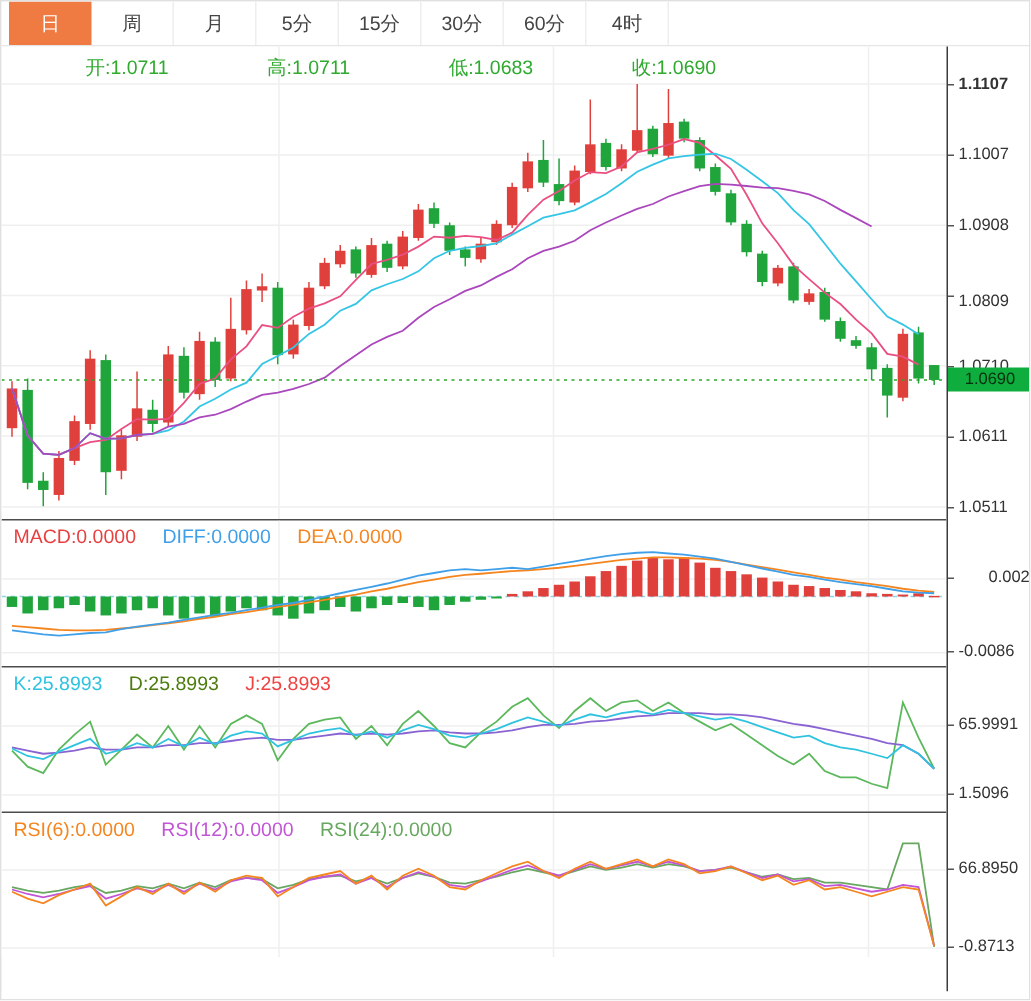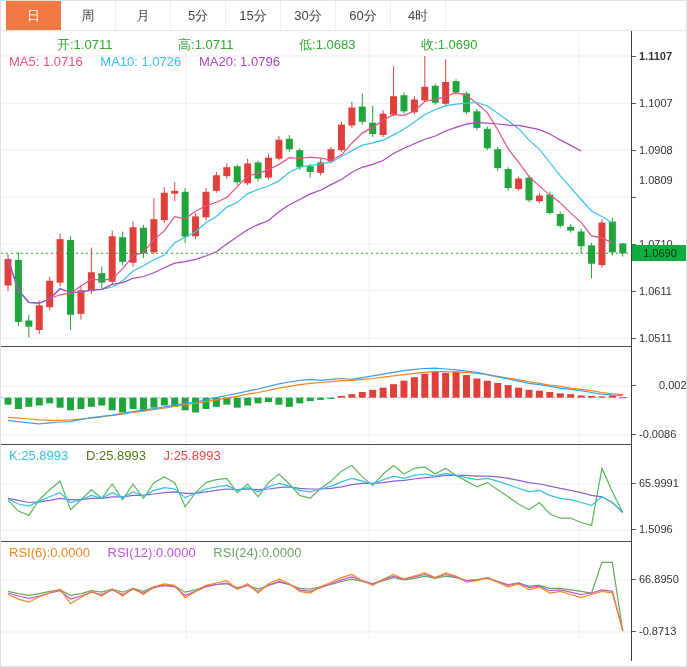--- a/index.html
+++ b/index.html
@@ -193,25 +193,20 @@
         <polyline points="7,228.0 17.42,259.4 27.84,271.5 38.26,272.2 48.68,267.7 59.1,257.8 69.52,261.5 79.94,261.2 90.36,259.0 100.78,258.3 111.2,256.0 121.62,250.0 132.04,240.0 142.46,234.8 152.88,228.7 163.3,224.1 173.72,211.7 184.14,206.3 194.56,200.7 204.98,191.6 215.4,185.5 225.82,176.1 236.24,171.6 246.66,162.6 257.08,158.5 267.5,155.0 277.92,149.9 288.34,141.2 298.76,136.2 309.18,134.3 319.6,133.0 330.02,131.2 340.44,125.4 350.86,119.8 361.28,114.1 371.7,111.8 382.12,109.2 392.54,103.9 402.96,98.3 413.38,91.1 423.8,83.5 434.21999999999997,78.8 444.64,74.6 455.06,73.1 465.48,72.1 475.9,71.5 486.32,75.0 496.74,82.2 507.15999999999997,89.8 517.5799999999999,97.7 528,109.1 538.42,118.4 548.84,131.5 559.26,144.8 569.68,156.6 580.1,168.5 590.52,180.0 600.9399999999999,185.4 611.36,191.9" fill="none" stroke="#35c5e5" stroke-width="1.2"></polyline>
         <polyline points="7,228.0 17.42,259.4 27.84,271.5 38.26,272.2 48.68,267.7 59.1,257.8 69.52,261.5 79.94,261.2 90.36,259.0 100.78,258.3 111.2,253.4 121.62,251.6 132.04,247.3 142.46,245.5 152.88,241.7 163.3,236.7 173.72,232.2 184.14,230.7 194.56,228.3 204.98,225.0 215.4,220.8 225.82,213.0 236.24,205.8 246.66,198.7 257.08,193.6 267.5,189.5 277.92,180.8 288.34,173.7 298.76,168.5 309.18,162.9 319.6,159.3 330.02,153.6 340.44,148.5 350.86,141.2 361.28,136.3 371.7,133.4 382.12,129.5 392.54,122.5 402.96,117.3 413.38,112.7 423.8,108.2 434.21999999999997,105.0 444.64,100.0 455.06,96.4 465.48,93.1 475.9,91.6 486.32,92.1 496.74,93.0 507.15999999999997,94.1 517.5799999999999,94.4 528,96.3 538.42,98.6 548.84,103.0 559.26,108.9 569.68,114.4 580.1,120.0" fill="none" stroke="#ab47bc" stroke-width="1.2"></polyline>
         <line x1="0" y1="222.30355000000034" x2="630" y2="222.30355000000034" stroke="#2aa52a" stroke-dasharray="2,3"></line>
       </svg>
     <div class="info l1">
       <span class="g">开:1.0711</span>
       <span class="g">高:1.0711</span>
       <span class="g">低:1.0683</span>
       <span class="g">收:1.0690</span>
     </div>
-    <div class="info l2">
-      <span class="ma5">MA5: 1.0716</span>
-      <span class="ma10">MA10: 1.0726</span>
-      <span class="ma20">MA20: 1.0796</span>
-    </div>
   </div>
 
   <div class="panel macd">
     <svg id="svg-macd" width="630" height="97">
         <line x1="185" y1="0" x2="185" y2="97" stroke="#efefef"></line>
         <line x1="368" y1="0" x2="368" y2="97" stroke="#efefef"></line>
         <line x1="578" y1="0" x2="578" y2="97" stroke="#efefef"></line>
         <line x1="0" y1="38.93" x2="630" y2="38.93" stroke="#efefef"></line>
         <line x1="0" y1="88.085" x2="630" y2="88.085" stroke="#efefef"></line>
         <line x1="0" y1="50.675000000000004" x2="630" y2="50.675000000000004" stroke="#8fd4e8" stroke-dasharray="3,3"></line>
@@ -271,20 +266,25 @@
         <rect x="555.76" y="46.32500000000001" width="7" height="4.349999999999994" fill="#e0403c"></rect>
         <rect x="566.18" y="47.195" width="7" height="3.480000000000004" fill="#e0403c"></rect>
         <rect x="576.6" y="48.5" width="7" height="2.1750000000000043" fill="#e0403c"></rect>
         <rect x="587.02" y="48.935" width="7" height="1.740000000000002" fill="#e0403c"></rect>
         <rect x="597.4399999999999" y="49.370000000000005" width="7" height="1.3049999999999997" fill="#e0403c"></rect>
         <rect x="607.86" y="48.5" width="7" height="2.1750000000000043" fill="#e0403c"></rect>
         <rect x="618.28" y="50.24" width="7" height="1" fill="#e0403c"></rect>
         <polyline points="7,70.3 17.42,71.1 27.84,72.0 38.26,72.9 48.68,73.3 59.1,73.3 69.52,72.9 79.94,72.0 90.36,71.1 100.78,69.8 111.2,68.5 121.62,67.2 132.04,65.5 142.46,64.2 152.88,62.4 163.3,61.1 173.72,59.4 184.14,57.6 194.56,56.3 204.98,54.6 215.4,52.9 225.82,51.1 236.24,49.4 246.66,47.2 257.08,45.5 267.5,43.3 277.92,41.1 288.34,39.4 298.76,37.6 309.18,36.3 319.6,35.5 330.02,34.6 340.44,33.7 350.86,33.3 361.28,32.4 371.7,31.5 382.12,30.2 392.54,28.9 402.96,27.6 413.38,26.3 423.8,25.4 434.21999999999997,24.6 444.64,24.6 455.06,25.0 465.48,25.4 475.9,26.3 486.32,27.6 496.74,29.4 507.15999999999997,31.1 517.5799999999999,32.8 528,34.6 538.42,36.3 548.84,38.1 559.26,39.4 569.68,41.1 580.1,42.4 590.52,43.7 600.9399999999999,45.5 611.36,46.8 621.78,47.6" fill="none" stroke="#f5851f" stroke-width="1.2"></polyline>
         <polyline points="7,73.3 17.42,74.6 27.84,75.9 38.26,76.8 48.68,75.9 59.1,75.0 69.52,74.6 79.94,72.4 90.36,70.7 100.78,69.4 111.2,68.1 121.62,66.3 132.04,64.6 142.46,62.9 152.88,61.6 163.3,59.8 173.72,58.1 184.14,56.3 194.56,55.0 204.98,52.9 215.4,50.7 225.82,48.5 236.24,46.3 246.66,44.2 257.08,42.0 267.5,39.4 277.92,36.8 288.34,35.0 298.76,33.3 309.18,32.4 319.6,33.3 330.02,32.4 340.44,31.5 350.86,32.4 361.28,30.7 371.7,28.9 382.12,27.2 392.54,25.4 402.96,23.7 413.38,22.4 423.8,21.5 434.21999999999997,21.1 444.64,22.0 455.06,22.8 465.48,24.1 475.9,25.4 486.32,27.6 496.74,29.8 507.15999999999997,32.0 517.5799999999999,34.1 528,36.3 538.42,37.6 548.84,39.4 559.26,41.1 569.68,42.4 580.1,43.7 590.52,45.5 600.9399999999999,47.2 611.36,48.1 621.78,48.5" fill="none" stroke="#3f9fe8" stroke-width="1.2"></polyline>
       </svg>
+    <div class="info ind-info">
+      <span class="c-macd">MACD:0.0000</span>
+      <span class="c-diff">DIFF:0.0000</span>
+      <span class="c-dea">DEA:0.0000</span>
+    </div>
   </div>
 
   <div class="panel kdj">
     <svg id="svg-kdj" width="630" height="96">
         <line x1="185" y1="0" x2="185" y2="96" stroke="#efefef"></line>
         <line x1="368" y1="0" x2="368" y2="96" stroke="#efefef"></line>
         <line x1="578" y1="0" x2="578" y2="96" stroke="#efefef"></line>
         <line x1="0" y1="39" x2="630" y2="39" stroke="#efefef"></line>
         <line x1="0" y1="85.00036035" x2="630" y2="85.00036035" stroke="#efefef"></line>
         <polyline points="7,55.4 17.42,66.1 27.84,70.4 38.26,54.7 48.68,44.7 59.1,36.1 69.52,64.7 79.94,54.7 90.36,44.7 100.78,53.3 111.2,39.0 121.62,54.7 132.04,39.0 142.46,53.3 152.88,37.6 163.3,31.9 173.72,37.6 184.14,61.8 194.56,47.6 204.98,37.6 215.4,34.7 225.82,33.3 236.24,47.6 246.66,39.0 257.08,51.8 267.5,37.6 277.92,29.0 288.34,39.0 298.76,50.4 309.18,53.3 319.6,43.3 330.02,36.1 340.44,26.2 350.86,20.5 361.28,31.9 371.7,40.4 382.12,29.0 392.54,20.5 402.96,29.0 413.38,23.3 423.8,21.9 434.21999999999997,29.0 444.64,23.3 455.06,30.4 465.48,36.1 475.9,41.9 486.32,37.6 496.74,44.7 507.15999999999997,51.8 517.5799999999999,59.0 528,64.7 538.42,57.5 548.84,69.0 559.26,73.2 569.68,73.2 580.1,77.5 590.52,80.4 600.9399999999999,23.3 611.36,46.8 621.78,67.5" fill="none" stroke="#5cb85c" stroke-width="1.2"></polyline>
@@ -319,21 +319,21 @@
 
   <div class="axis-col" id="axis-col">
     <div class="price-tag" id="price-tag" style="top: 214.304px;">1.0690</div>
   <div class="tickmark" style="top: 25px;"></div>
       <div class="tick" style="top: 19px; font-weight: bold;">1.1107</div>
       <div class="tickmark" style="top: 72.315px;"></div>
       <div class="tick" style="top: 66.315px;">1.1007</div>
       <div class="tickmark" style="top: 119.157px;"></div>
       <div class="tick" style="top: 113.157px;">1.0908</div>
       <div class="tickmark" style="top: 165.999px;"></div>
-      <div class="tick" style="top: 143px;">1.0809</div>
+      <div class="tick" style="top: 164px;">1.0809</div>
       <div class="tickmark" style="top: 212.841px;"></div>
       <div class="tick" style="top: 206.841px;">1.0710</div>
       <div class="tickmark" style="top: 259.682px;"></div>
       <div class="tick" style="top: 253.682px;">1.0611</div>
       <div class="tickmark" style="top: 306.997px;"></div>
       <div class="tick" style="top: 300.997px;">1.0511</div>
       <div class="tickmark" style="top: 353.93px;"></div>
       <div class="tick" style="top: 347.93px; padding-left: 20px;">0.0027</div>
       <div class="tickmark" style="top: 403.085px;"></div>
       <div class="tick" style="top: 397.085px;">-0.0086</div>

